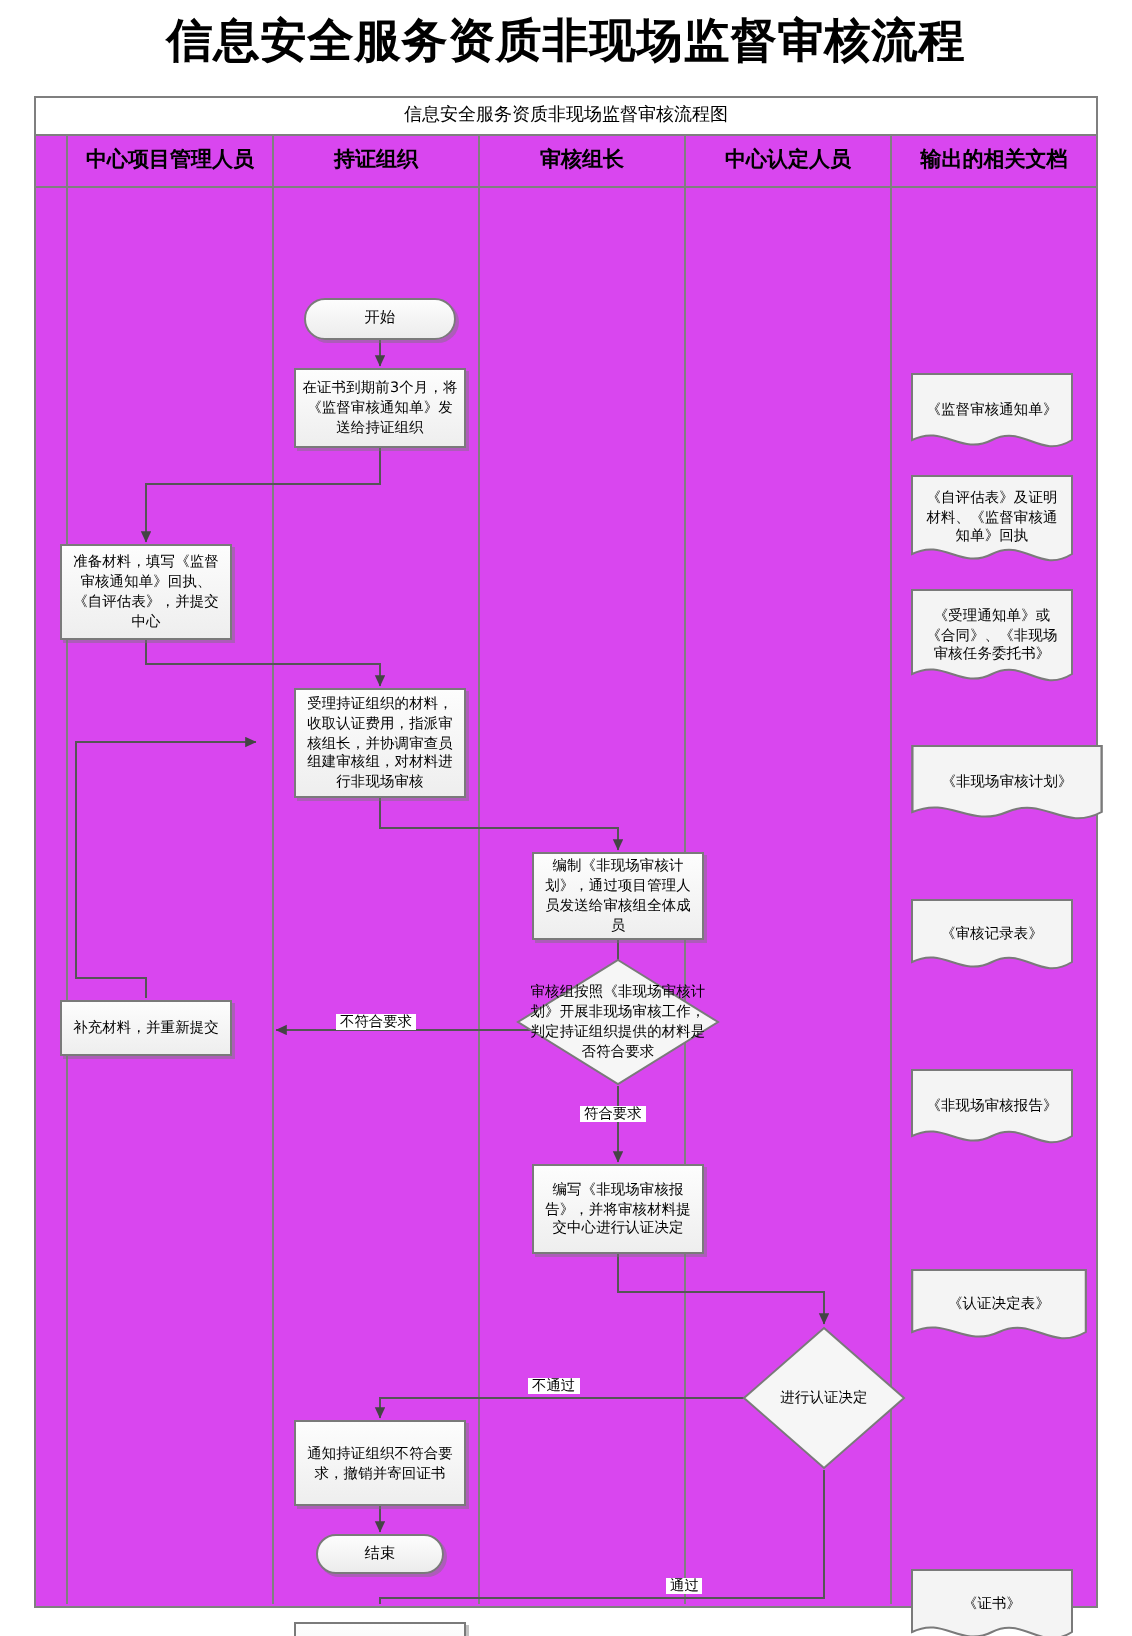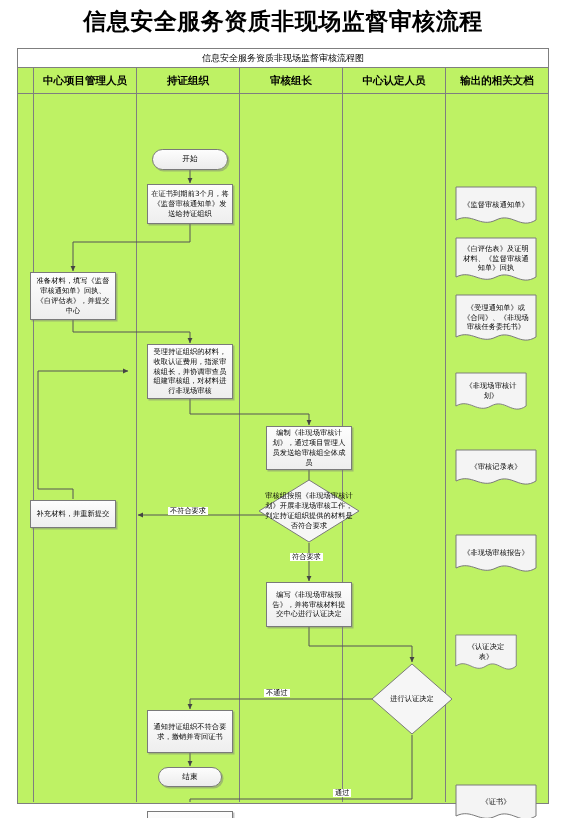--- a/index.html
+++ b/index.html
@@ -30,21 +30,21 @@
 
   
   #flow-table {
     position: absolute;
     left: 17px;
     top: 48px;
     width: 532px;
     height: 756px;
     border: 1px solid #7f7f7f;
     box-sizing: border-box;
-    background: #bef264;
+    background: #d946ef;
   }
   #table-caption {
     height: 19px;
     line-height: 19px;
     text-align: center;
     font-size: 9px;
     color: #000000;
     border-bottom: 1px solid #7f7f7f;
     box-sizing: border-box;
     background: #ffffff;
@@ -291,42 +291,42 @@
         <div class="dtext">《自评估表》及证明材料、《监督审核通知单》回执</div>
       </div>
 
       <div class="node doc" style="left:437px; top:200px; width:82px; height:52px;">
         <svg class="docshape" viewBox="0 0 82 52" preserveAspectRatio="none">
           <path d="M1,1 L81,1 L81,43 C65,53 57,35 41,43 C25,51 17,35 1,43 Z" fill="#f4f4f4" stroke="#7a7a7a" stroke-width="1"></path>
         </svg>
         <div class="dtext">《受理通知单》或《合同》、《非现场审核任务委托书》</div>
       </div>
 
-      <div class="node doc" style="left:437px; top:278px; width:72px; height:42px;">
+      <div class="node doc" style="left:437px; top:278px; width:97px; height:42px;">
         <svg class="docshape" viewBox="0 0 82 42" preserveAspectRatio="none">
           <path d="M1,1 L81,1 L81,34 C65,44 57,26 41,34 C25,42 17,26 1,34 Z" fill="#f4f4f4" stroke="#7a7a7a" stroke-width="1"></path>
         </svg>
         <div class="dtext">《非现场审核计划》</div>
       </div>
 
       <div class="node doc" style="left:437px; top:355px; width:82px; height:40px;">
         <svg class="docshape" viewBox="0 0 82 40" preserveAspectRatio="none">
           <path d="M1,1 L81,1 L81,32 C65,42 57,24 41,32 C25,40 17,24 1,32 Z" fill="#f4f4f4" stroke="#7a7a7a" stroke-width="1"></path>
         </svg>
         <div class="dtext">《审核记录表》</div>
       </div>
 
       <div class="node doc" style="left:437px; top:440px; width:82px; height:42px;">
         <svg class="docshape" viewBox="0 0 82 42" preserveAspectRatio="none">
           <path d="M1,1 L81,1 L81,34 C65,44 57,26 41,34 C25,42 17,26 1,34 Z" fill="#f4f4f4" stroke="#7a7a7a" stroke-width="1"></path>
         </svg>
         <div class="dtext">《非现场审核报告》</div>
       </div>
 
-      <div class="node doc" style="left:437px; top:540px; width:62px; height:40px;">
+      <div class="node doc" style="left:437px; top:540px; width:89px; height:40px;">
         <svg class="docshape" viewBox="0 0 82 40" preserveAspectRatio="none">
           <path d="M1,1 L81,1 L81,32 C65,42 57,24 41,32 C25,40 17,24 1,32 Z" fill="#f4f4f4" stroke="#7a7a7a" stroke-width="1"></path>
         </svg>
         <div class="dtext">《认证决定表》</div>
       </div>
 
       <div class="node doc" style="left:437px; top:690px; width:82px; height:40px;">
         <svg class="docshape" viewBox="0 0 82 40" preserveAspectRatio="none">
           <path d="M1,1 L81,1 L81,32 C65,42 57,24 41,32 C25,40 17,24 1,32 Z" fill="#f4f4f4" stroke="#7a7a7a" stroke-width="1"></path>
         </svg>

